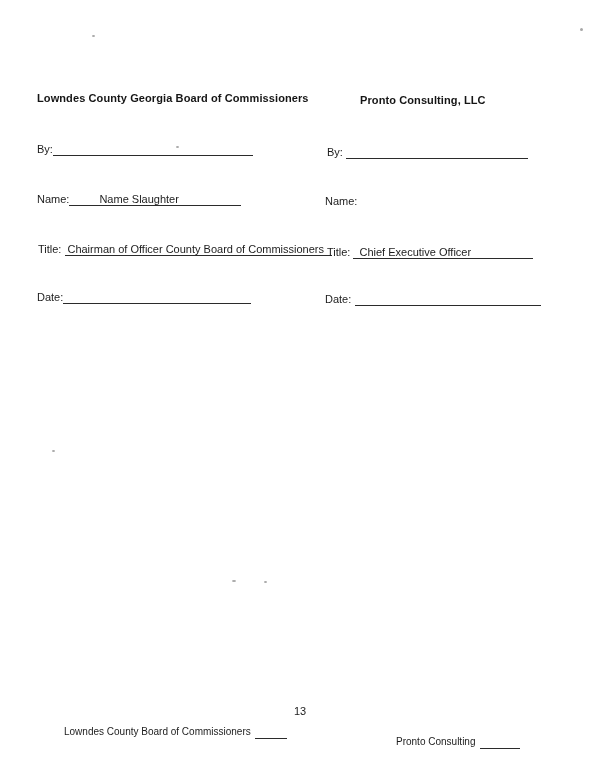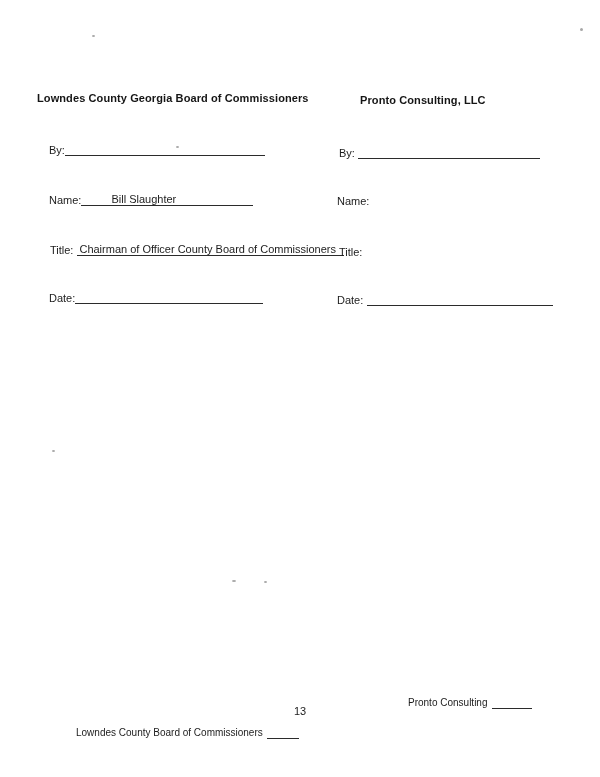--- a/index.html
+++ b/index.html
@@ -24,22 +24,21 @@
     font-weight: bold;
     color: #151515;
     letter-spacing: 0.1px;
   }
   .body-text {
     font-size: 11px;
     color: #1c1c1c;
   }
   .sig-row {
     display: flex;
-    align-items: center;
-    margin-left: 12px;
+    align-items: flex-start;
   }
   .label {
     display: inline-block;
   }
   .line {
     display: inline-block;
     border-bottom: 1px solid #2b2b2b;
     height: 13px;
     vertical-align: bottom;
     box-sizing: border-box;
@@ -67,21 +66,21 @@
 
 <div class="abs heading" style="left:37px; top:92px;text-align:center;">Lowndes County Georgia Board of Commissioners</div>
 
 <div class="abs body-text sig-row" style="left:37px; top:143px;">
   <span class="label">By:</span>
   <span class="line" style="width:200px;"></span>
 </div>
 
 <div class="abs body-text sig-row" style="left:37px; top:193px;">
   <span class="label">Name:</span>
-  <span class="line" style="width:172px; padding-left:30px;"><span class="fill-value">Bill Slaughter</span></span>
+  <span class="line" style="width:172px; padding-left:30px;"><span class="fill-value">Name Slaughter</span></span>
 </div>
 
 <div class="abs body-text sig-row" style="left:38px; top:243px;">
   <span class="label" style="margin-right:4px;">Title:</span>
   <span class="line" style="padding:0 8px 0 2px;"><span class="fill-value">Chairman of Officer County Board of Commissioners</span></span>
 </div>
 
 <div class="abs body-text sig-row" style="left:37px; top:291px;">
   <span class="label">Date:</span>
   <span class="line" style="width:188px;"></span>
@@ -93,35 +92,36 @@
   <span class="label" style="margin-right:3px;">By:</span>
   <span class="line" style="width:182px;"></span>
 </div>
 
 <div class="abs body-text sig-row" style="left:325px; top:195px;">
   <span class="label" style="margin-right:2px;">Name:</span>
 </div>
 
 <div class="abs body-text sig-row" style="left:327px; top:246px;">
   <span class="label" style="margin-right:3px;">Title:</span>
+  <span class="line" style="width:180px; padding-left:6px;"><span class="fill-value">Chief Executive Officer</span></span>
 </div>
 
 <div class="abs body-text sig-row" style="left:325px; top:293px;">
   <span class="label" style="margin-right:4px;">Date:</span>
   <span class="line" style="width:186px;"></span>
 </div>
 
 <div class="abs pagenum" style="left:0; right:0; top:705px; text-align:center; white-space:nowrap;">13</div>
 
 <div class="abs footer-text sig-row" style="left:64px; top:726px;">
   <span>Lowndes County Board of Commissioners</span>
   <span class="line" style="width:32px; margin-left:4px;"></span>
 </div>
 
-<div class="abs footer-text sig-row" style="left:396px; top:696px;">
+<div class="abs footer-text sig-row" style="left:396px; top:736px;">
   <span>Pronto Consulting</span>
   <span class="line" style="width:40px; margin-left:4px;"></span>
 </div>
 
 <div class="speck" style="left:92px;  top:35px;  width:3px; height:2px;"></div>
 <div class="speck" style="left:580px; top:28px;  width:3px; height:3px;"></div>
 <div class="speck" style="left:52px;  top:450px; width:3px; height:2px;"></div>
 <div class="speck" style="left:232px; top:580px; width:4px; height:2px;"></div>
 <div class="speck" style="left:264px; top:581px; width:3px; height:2px;"></div>
 <div class="speck" style="left:176px; top:146px; width:3px; height:2px;"></div>

